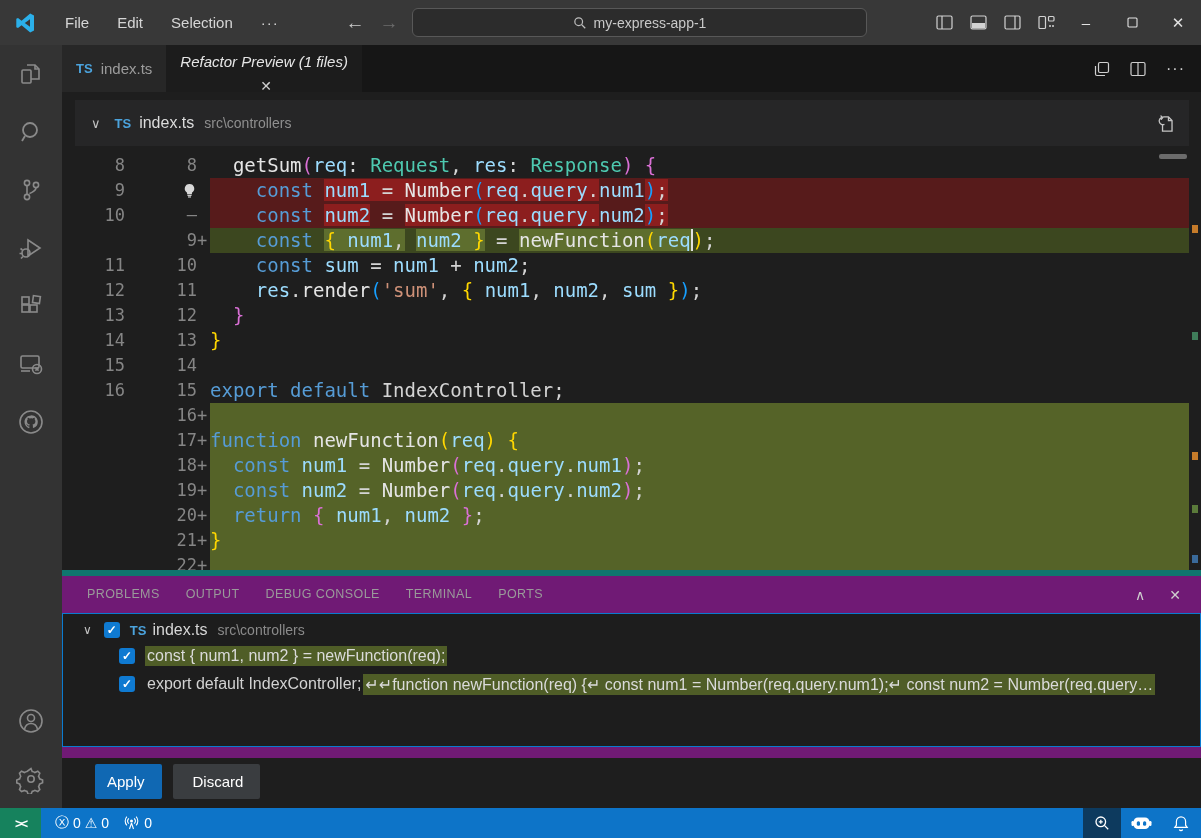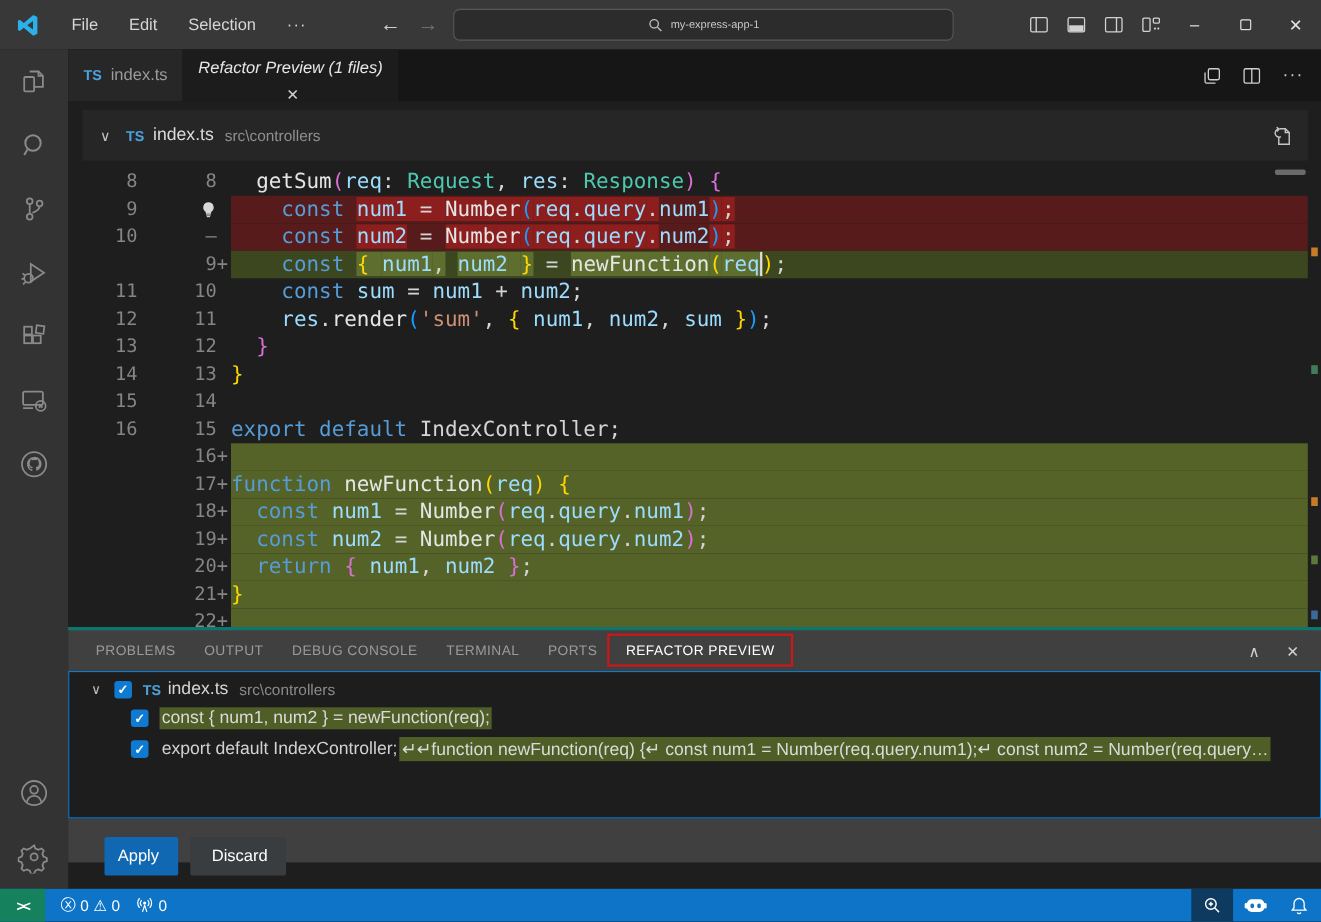--- a/index.html
+++ b/index.html
@@ -13,21 +13,21 @@
     background:#383838; display:flex; align-items:center; }
   .tb-logo { width:24px; height:24px; margin:0 14px 0 13px; }
   #menubar { display:flex; }
   .menu-item { padding:0 14px; font-size:15px; color:#d6d6d6; line-height:45px; cursor:default; }
   .menu-more { padding:0 14px; font-size:15px; color:#d6d6d6; letter-spacing:1px; }
   .tb-center { position:absolute; left:338px; top:0; height:45px; display:flex; align-items:center; }
   .nav-arrow { font-size:19px; width:34px; text-align:center; color:#cfcfcf; }
   .nav-arrow.dim { color:#6d6d6d; }
   .searchbox { width:455px; height:29px; margin-left:6px; background:#2c2c2c;
     border:1px solid #585858; border-radius:6px; display:flex; align-items:center;
-    justify-content:center; font-size:10px; color:#c9c9c9; }
+    justify-content:center; font-size:14px; color:#c9c9c9; }
   .searchbox svg { margin-right:7px; }
   .tb-right { position:absolute; right:0; top:0; height:45px; display:flex; align-items:center; }
   .layout-btn { width:34px; height:45px; display:flex; align-items:center; justify-content:center; }
   .win-btn { width:46px; height:45px; display:flex; align-items:center; justify-content:center;
     font-size:15px; color:#e3e3e3; }
 
   
   #activitybar { position:absolute; left:0; top:45px; width:62px; height:763px;
     background:#333333; display:flex; flex-direction:column; align-items:center; }
   .ab-item { width:62px; height:58px; display:flex; align-items:center; justify-content:center; }
@@ -71,22 +71,22 @@
   .caret { border-right:2px solid #e0e0e0; }
   .tk-kw{color:#569cd6}.tk-var{color:#9cdcfe}.tk-fn{color:#e5e5e5}.tk-type{color:#4ec9b0}
   .tk-str{color:#ce9178}.tk-p1{color:#ffd700}.tk-p2{color:#da70d6}.tk-p3{color:#179fff}
   .tk-def{color:#d4d4d4}
   #overview-ruler { position:absolute; right:2px; top:55px; width:8px; height:423px; }
   .ov-mark { position:absolute; left:1px; width:6px; height:8px; }
   #scroll-slider { position:absolute; right:14px; top:62px; width:28px; height:5px;
     background:#6b6b6b; border-radius:2px; }
 
   
-  #panel { position:absolute; left:62px; top:570px; width:1139px; height:214px;
-    background:#404040; border-top:3px solid #0f766e; }
+  #panel { position:absolute; left:62px; top:570px; width:1139px; height:188px;
+    background:#701a75; border-top:6px solid #0f766e; }
   #panel-tabs { height:37px; display:flex; align-items:center; padding-left:12px; position:relative; }
   .panel-tab { position:relative; padding:0 13px; font-size:12.5px; letter-spacing:.4px;
     color:#9a9a9a; line-height:37px; }
   .panel-tab.active { color:#ffffff; }
   .red-annotation { position:absolute; left:-4px; right:-4px; top:3px; bottom:4px;
     border:2px solid #d01616; pointer-events:none; }
   .panel-actions { margin-left:auto; display:flex; align-items:center; gap:24px; padding-right:20px; }
   .panel-actions span { color:#cfcfcf; font-size:14px; }
 
   #refactor-list { position:absolute; left:0; top:37px; width:1139px; height:134px;
@@ -331,21 +331,20 @@
 </div>
 
 <div id="panel">
   <div id="panel-tabs">
 
     <span class="panel-tab">PROBLEMS</span>
       <span class="panel-tab">OUTPUT</span>
       <span class="panel-tab">DEBUG CONSOLE</span>
       <span class="panel-tab">TERMINAL</span>
       <span class="panel-tab">PORTS</span>
-      <span class="panel-tab active">REFACTOR PREVIEW<span class="red-annotation"></span></span>
       <div class="panel-actions">
       <span>∧</span>
       <span>✕</span>
     </div>
   </div>
 
   <div id="refactor-list">
     <div class="tree-row hdr">
       <span class="tree-chev">∨</span>
       <span class="checkbox">✓</span>

